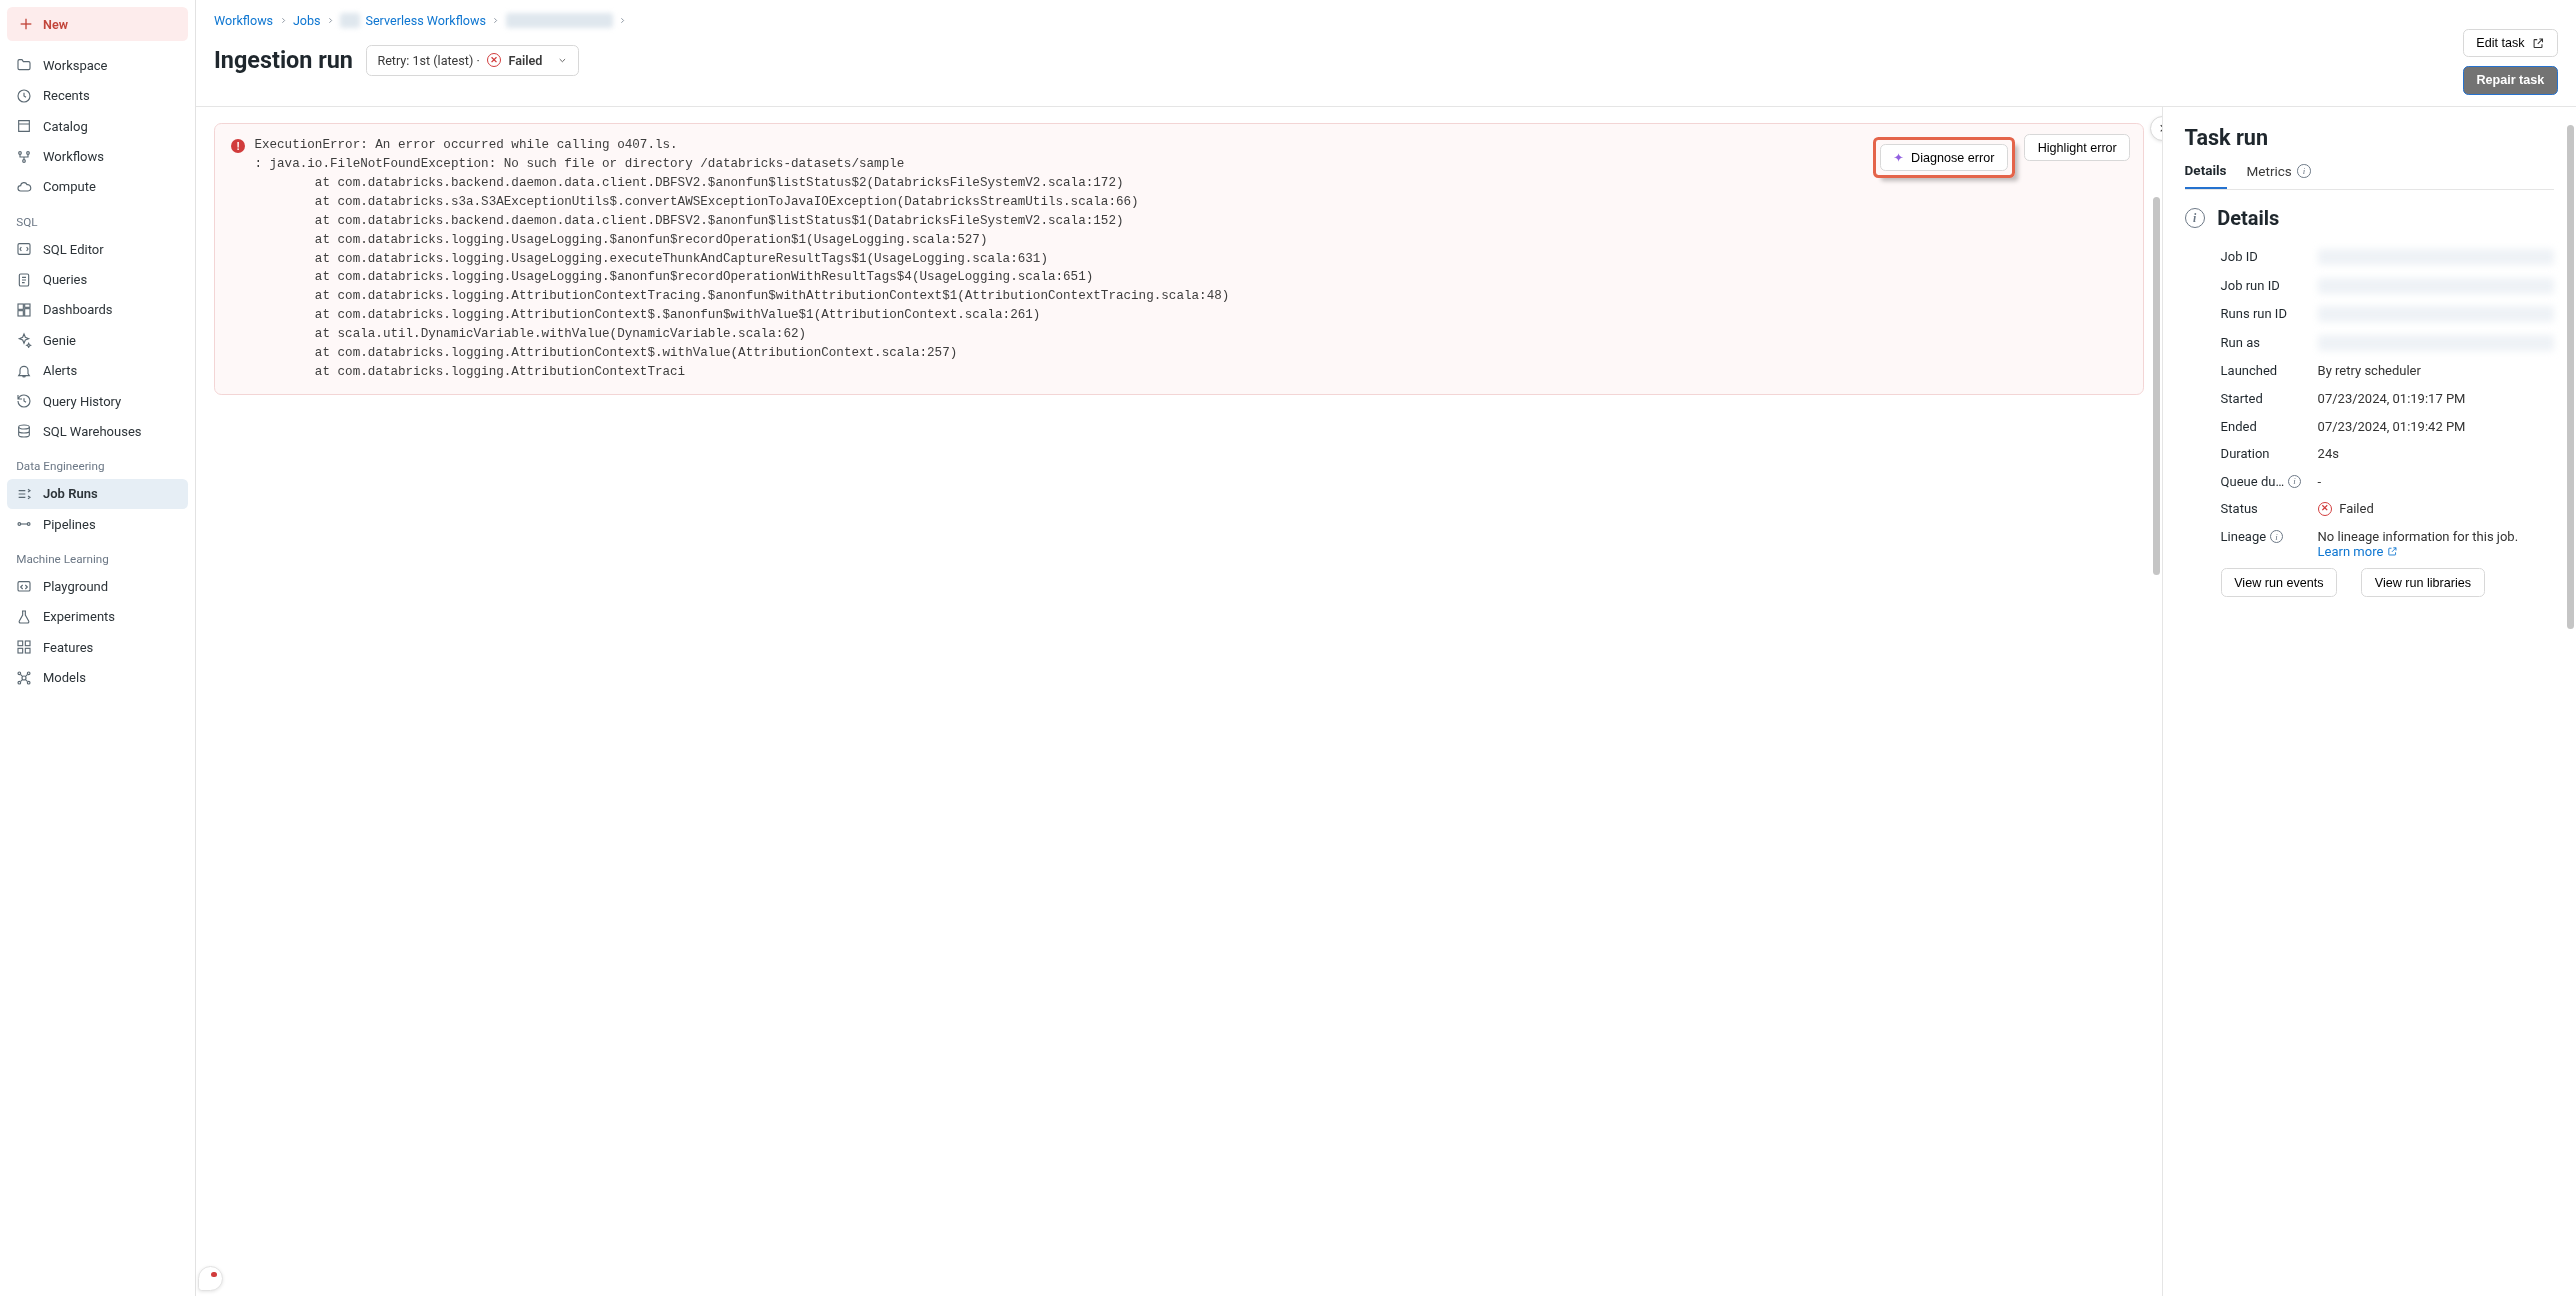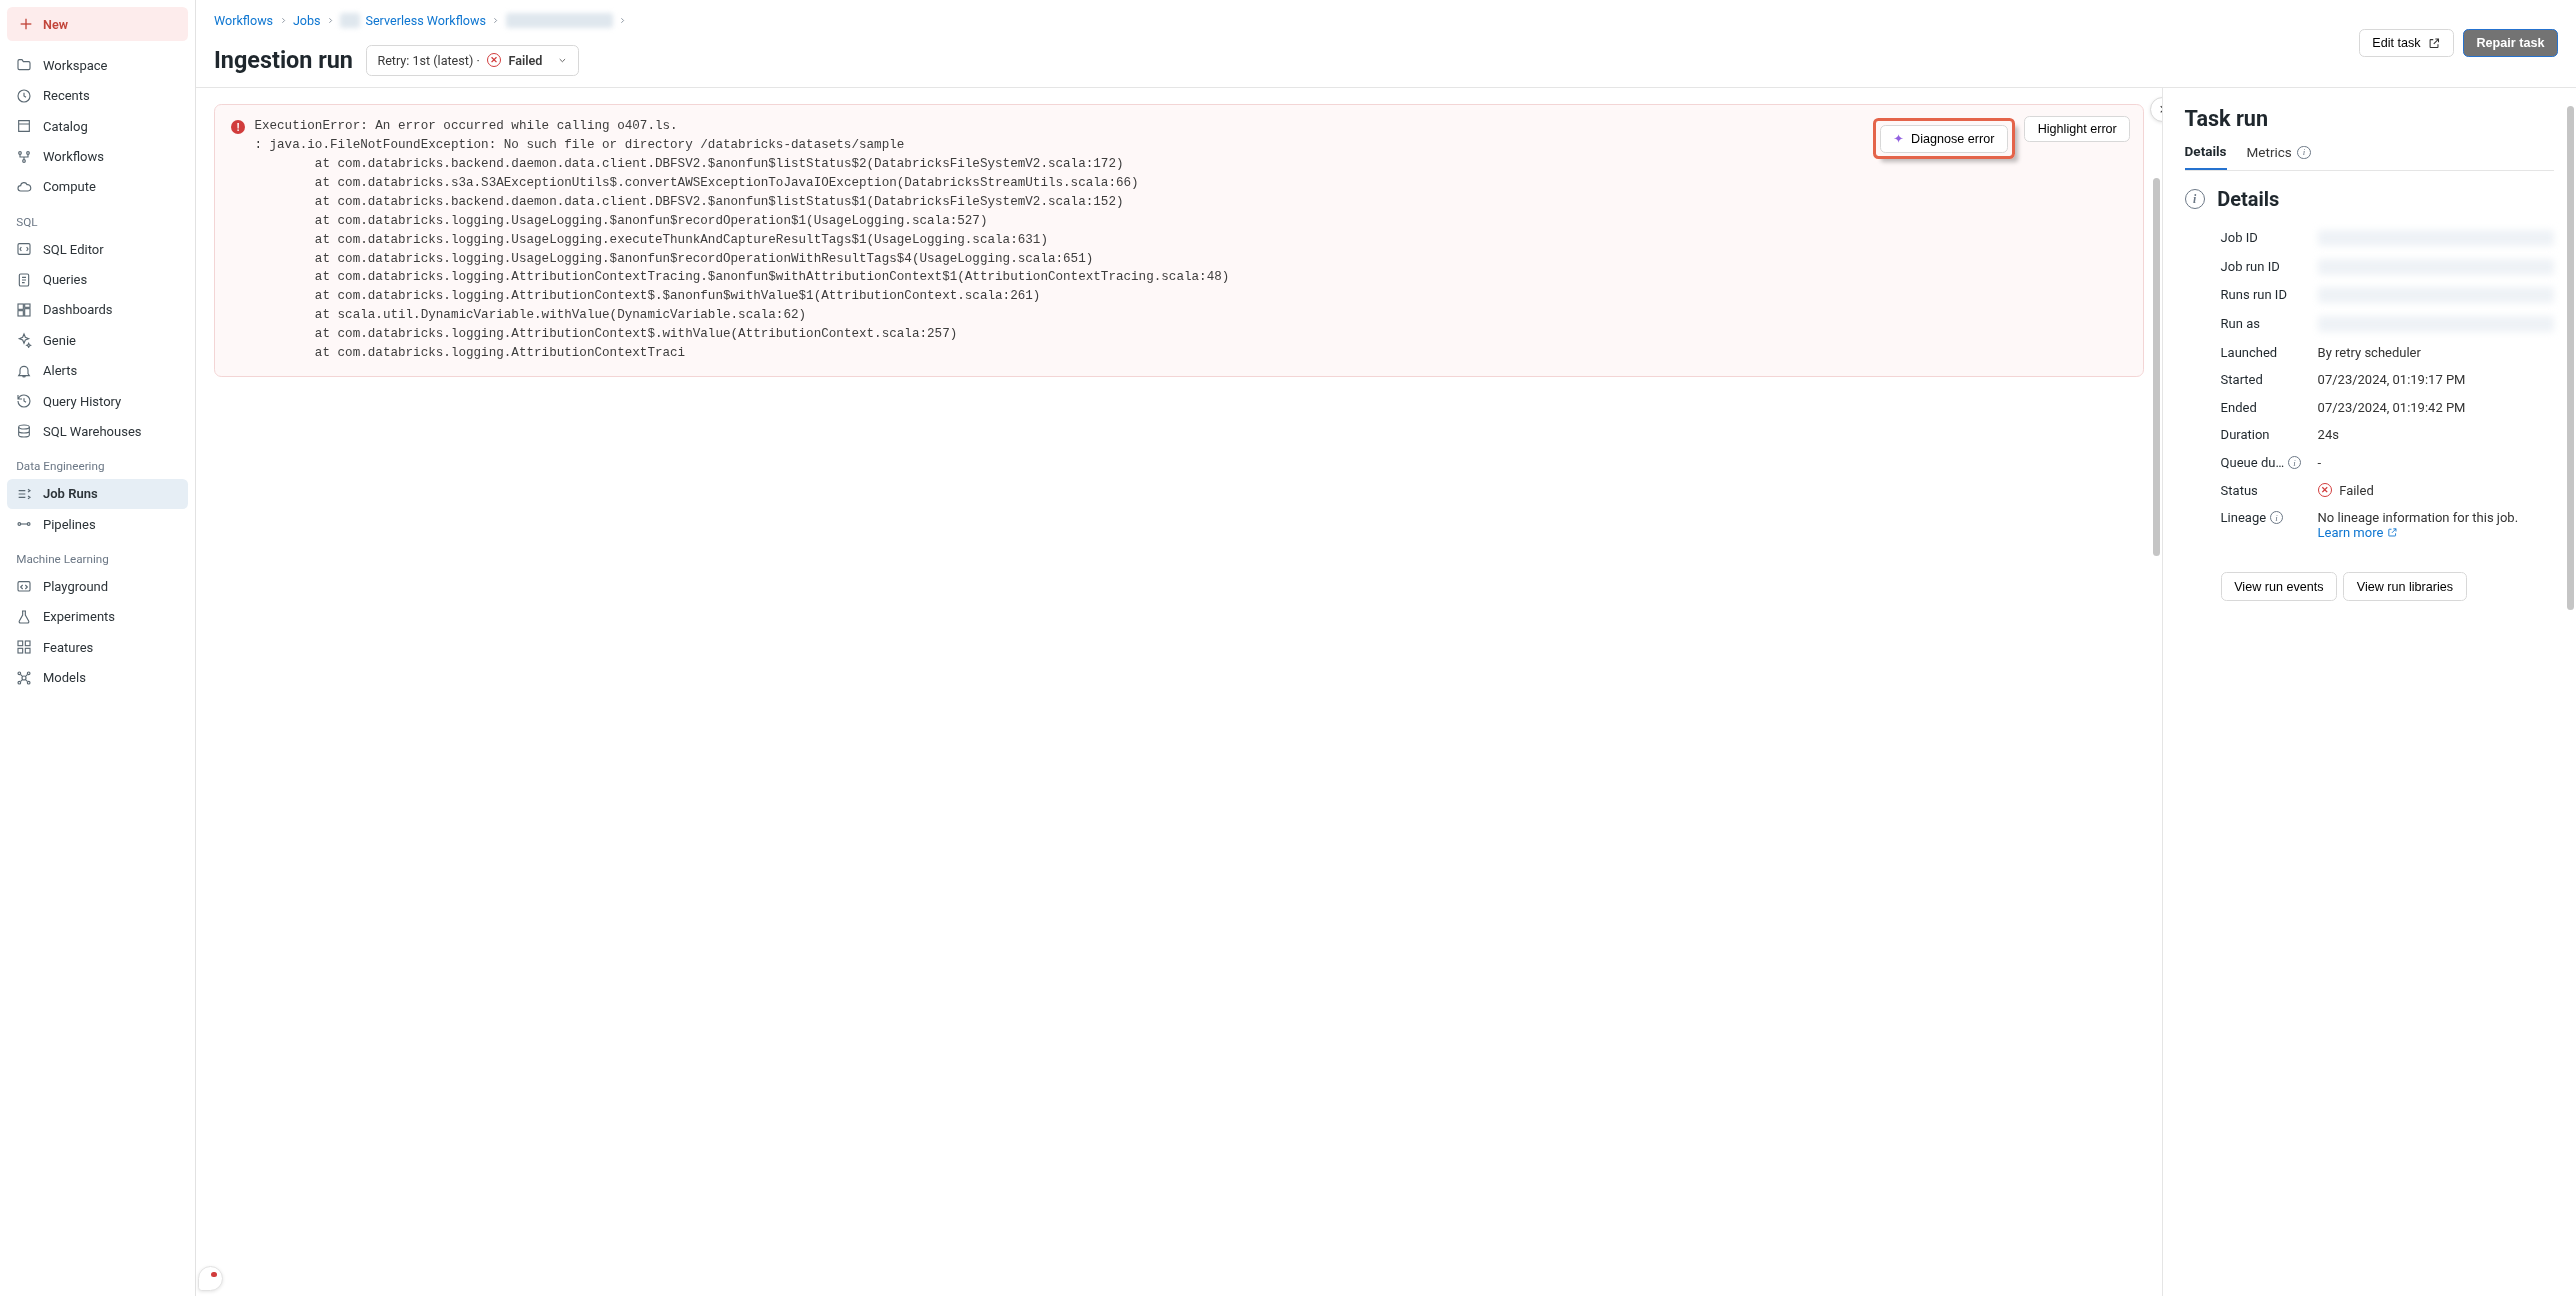--- a/index.html
+++ b/index.html
@@ -97,21 +97,21 @@
     padding: 7.2px 36px 7.2px 10.8px;
     font-size: 12.6px;
     color: #3a3a3a;
     position: relative;
     display: inline-flex;
     align-items: center;
     gap: 7.2px;
     font-weight: 400;
   }
   .retry-select .chev { position: absolute; right: 10.8px; }
-  .title-actions { display: flex; align-items: center; gap: 9px; padding-top: 16px; }
+  .title-actions { display: flex; align-items: center; gap: 9px; padding-top: 16px; flex-direction: column; }
   .btn {
     border: 0.9px solid #d8d8d8;
     background: #fff;
     border-radius: 5.4px;
     padding: 6.3px 12.6px;
     font-size: 12.6px;
     cursor: pointer;
     display: inline-flex;
     align-items: center;
     gap: 7.2px;
@@ -197,21 +197,21 @@
   .tabs { display: flex; gap: 20px; border-bottom: 0.9px solid #e5e5e5; margin-bottom: 16px; }
   .tab { padding-bottom: 9px; cursor: pointer; font-size: 13.5px; color: #3a3a3a; display:flex; align-items:center; gap:5.4px; }
   .tab.active { font-weight: 700; border-bottom: 2.7px solid #2572CF; color: #1F272D; }
   .details-title { display:flex; align-items:center; gap:12.6px; font-size: 20px; font-weight: 700; margin-bottom: 12.6px; }
   .detail-row { display:flex; align-items:flex-start; padding: 6.3px 0 6.3px 36px; font-size: 13px; }
   .detail-row .label { flex: 0 0 97px; color: #1F272D; }
   .detail-row .value { flex: 1; color: #333; }
   .detail-row .value.blur { filter: blur(3.6px); background:#eef2f6; color:transparent; border-radius:2.7px; height:16px; }
   .info-circ { display:inline-flex; width:13.5px; height:13.5px; border:1.2px solid #6B7785; border-radius:50%; align-items:center; justify-content:center; font-size:9px; color:#6B7785; font-style: italic; font-family: serif; }
   .link { color:#0E76D1; cursor:pointer; display:inline-flex; align-items:center; gap:3.6px; }
-  .task-btns { display:flex; gap:6px; margin-top: 26px; padding-left: 36px; align-items: center; }
+  .task-btns { display:flex; gap:24px; margin-top: 3px; padding-left: 36px; align-items: center; }
   .scroll-thumb { position:absolute; right:1.8px; top:90px; width:7.2px; height:378px; background:#c5c5c5; border-radius:3.6px; }
   .task-scroll-thumb { position:absolute; right:1.8px; top:18px; width:7.2px; height:504px; background:#c5c5c5; border-radius:3.6px; }
   .assistant-bubble { position: fixed; left: 198px; bottom: 5.4px; width: 25px; height: 25px; border:0.9px solid #e2e2e2; border-radius:50% 50% 50% 3.6px; background:#fff; box-shadow: 0 0.9px 3.6px rgba(0,0,0,.1);}
   .assistant-bubble::after { content:""; position:absolute; top:5.4px; right:5.4px; width:5.4px; height:5.4px; background:#D13C3C; border-radius:50%; }
 </style>
 </head>
 <body>
 
 <nav class="sidebar">
   <div class="new-btn">

